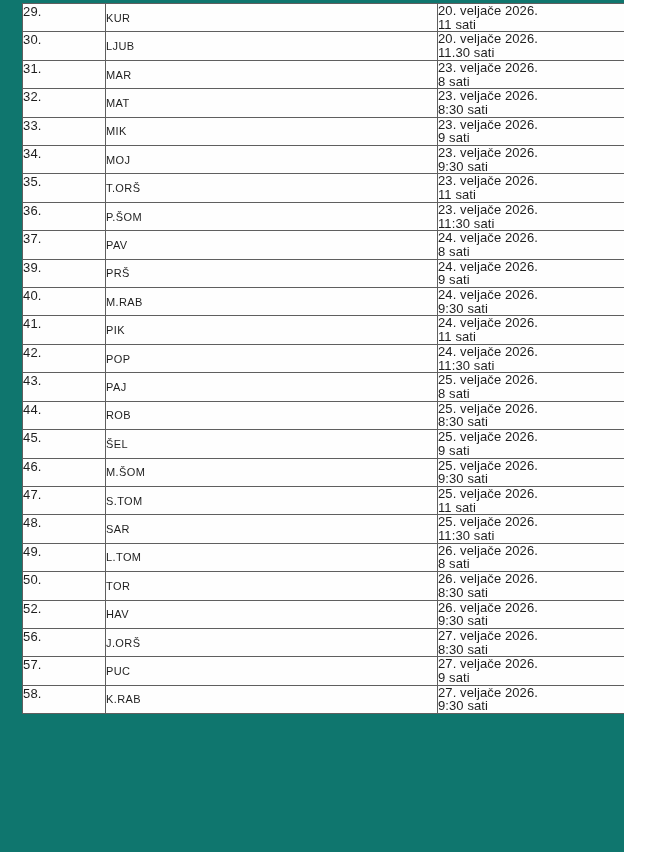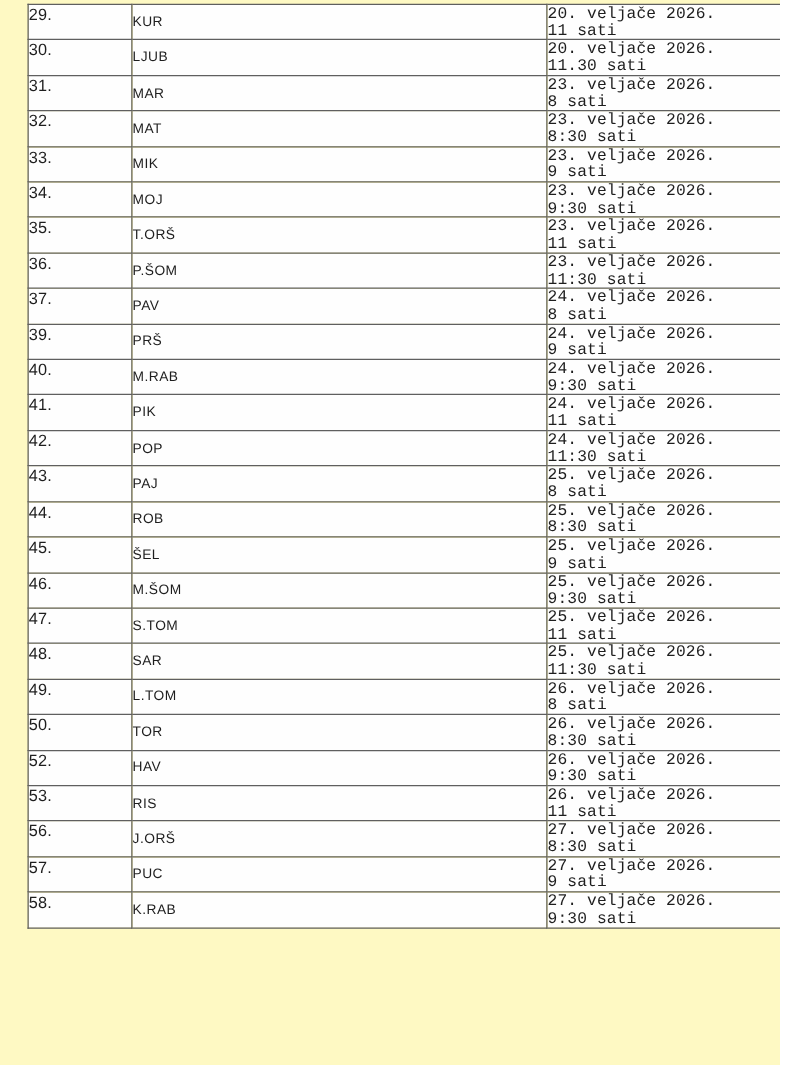--- a/index.html
+++ b/index.html
@@ -4,21 +4,21 @@
 <style>
   html, body {
     margin: 0;
     padding: 0;
     background: #ffffff;
   }
   .page {
     position: relative;
     width: 624px;
     height: 852px;
-    background: #fef9c3;
+    background: #0f766e;
     overflow: hidden;
     font-family: "Liberation Sans", "DejaVu Sans", sans-serif;
     color: #1e1e1e;
   }
   table.schedule {
     position: absolute;
     left: 22px;
     top: 3px;
     width: 603px;
     border-collapse: collapse;
@@ -42,21 +42,20 @@
     padding-left: 8px;
     font-size: 11px;
     letter-spacing: 0.4px;
   }
   td.c-date {
     vertical-align: top;
     padding: 1px 0 0 6px;
     font-size: 13px;
     line-height: 13.7px;
     letter-spacing: 0.1px;
-    font-family: Liberation Mono, monospace;
   }
 </style>
 </head>
 <body>
 
 <div class="page">
   <table class="schedule">
     <colgroup>
       <col style="width:83px">
       <col style="width:332px">
@@ -344,32 +343,20 @@
     </td>
     <td class="c-name">
       <span>HAV</span>
     </td>
     <td class="c-date">
       <div>26. veljače 2026.</div>
       <div>9:30 sati</div>
     </td>
   </tr>
 
-  <tr>
-    <td class="c-num">
-      <span>53.</span>
-    </td>
-    <td class="c-name">
-      <span>RIS</span>
-    </td>
-    <td class="c-date">
-      <div>26. veljače 2026.</div>
-      <div>11 sati</div>
-    </td>
-  </tr>
 
 
 
   <tr>
     <td class="c-num">
       <span>56.</span>
     </td>
     <td class="c-name">
       <span>J.ORŠ</span>
     </td>

